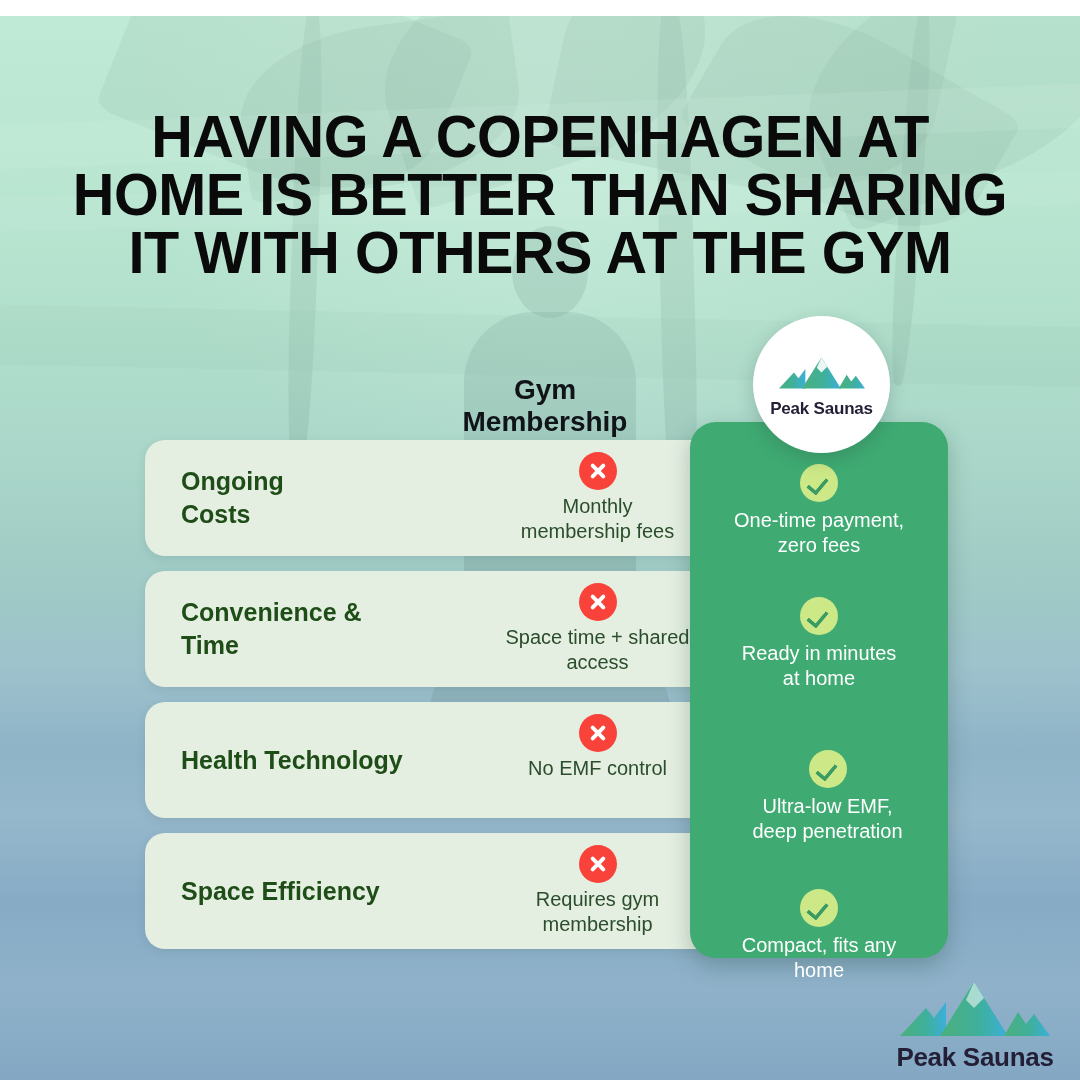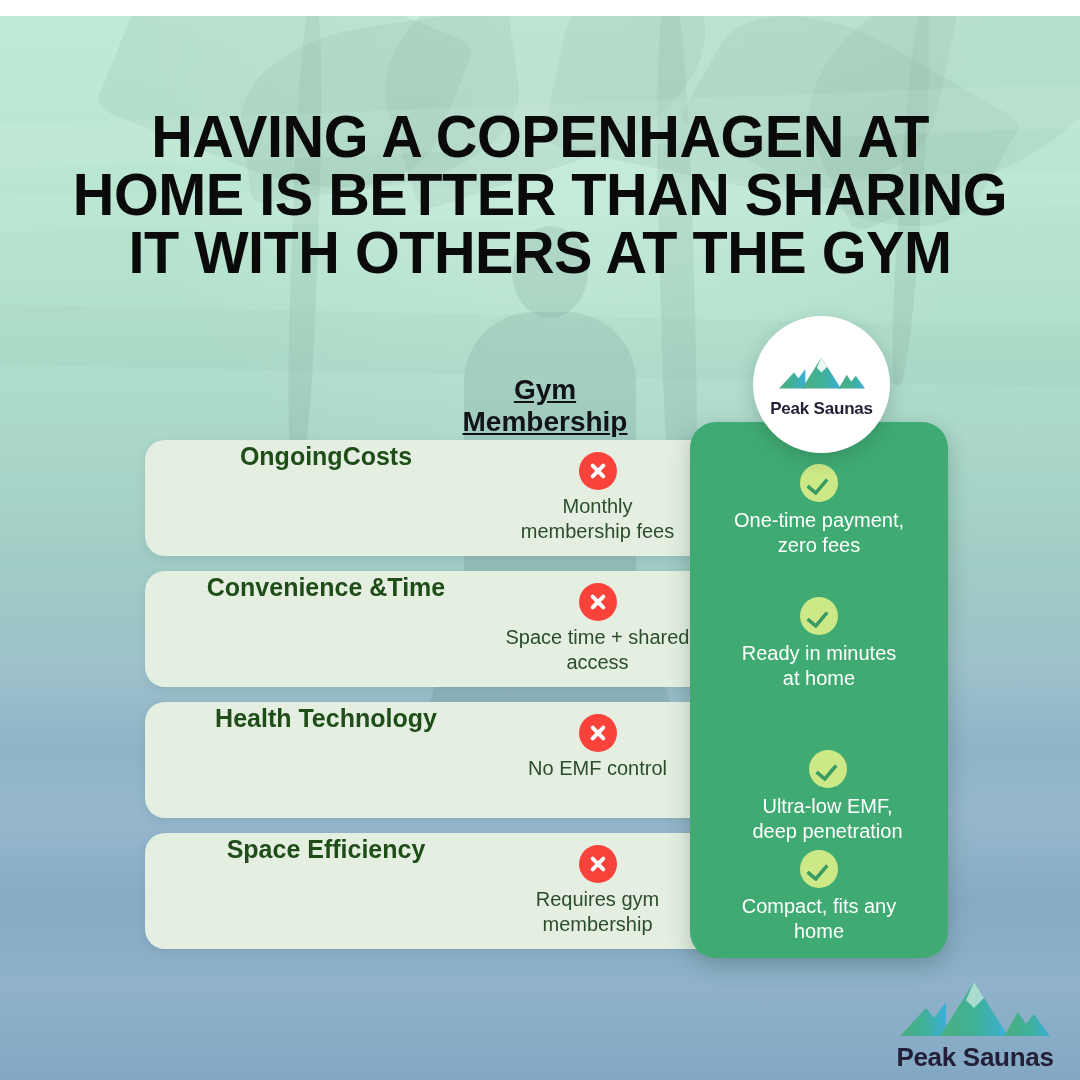--- a/index.html
+++ b/index.html
@@ -129,37 +129,37 @@
     transform:scaleX(.96);
     text-transform:uppercase;
   }
   .headline span{ display:block; white-space:nowrap; }
 
   
   .col-head-gym{
     position:absolute; left:400px; top:358px; width:290px;
     text-align:center;
     color:#101418;
-    font-size:28px; font-weight:bold; line-height:32px;text-decoration:underline;
+    font-size:28px; font-weight:bold; line-height:32px;
   }
   .col-head-gym span{ display:block; }
 
   
   .rows{ position:absolute; left:145px; top:424px; width:580px; }
   .row{
     position:relative;
     height:116px;
     margin-bottom:15px;
     background:#e4efe2;
     border-radius:20px;
     box-shadow:0 3px 10px rgba(40,70,60,.10);
   }
   .row-label{
     position:absolute; left:36px; top:0; width:290px; height:116px;
-    display:flex; flex-direction:row; justify-content:center;
+    display:flex; flex-direction:column; justify-content:center;
     color:#1f4d18;
     font-size:25px; font-weight:bold; line-height:33px;
   }
   .row-label span{ display:block; }
   .gym-cell{
     position:absolute; left:330px; top:12px; width:245px;
     text-align:center;
   }
   .icon-x{
     width:38px; height:38px; border-radius:50%;
@@ -186,21 +186,21 @@
     background:#3fab73;
     border-radius:26px;
     box-shadow:0 8px 22px rgba(25,70,50,.28);
   }
   .panel-item{
     position:absolute; left:0; width:258px; text-align:center;
   }
   .pi1{ top:42px; }
   .pi2{ top:175px; }
   .pi3{ top:328px;padding-left:17px; }
-  .pi4{ top:428px; }
+  .pi4{ top:467px; }
   .icon-check{
     width:38px; height:38px; border-radius:50%;
     background:#cce887;
     margin:0 auto 6px auto;
     position:relative;
   }
   .icon-check::before{
     content:""; position:absolute;
     left:11px; top:10px;
     width:9px; height:16px;

